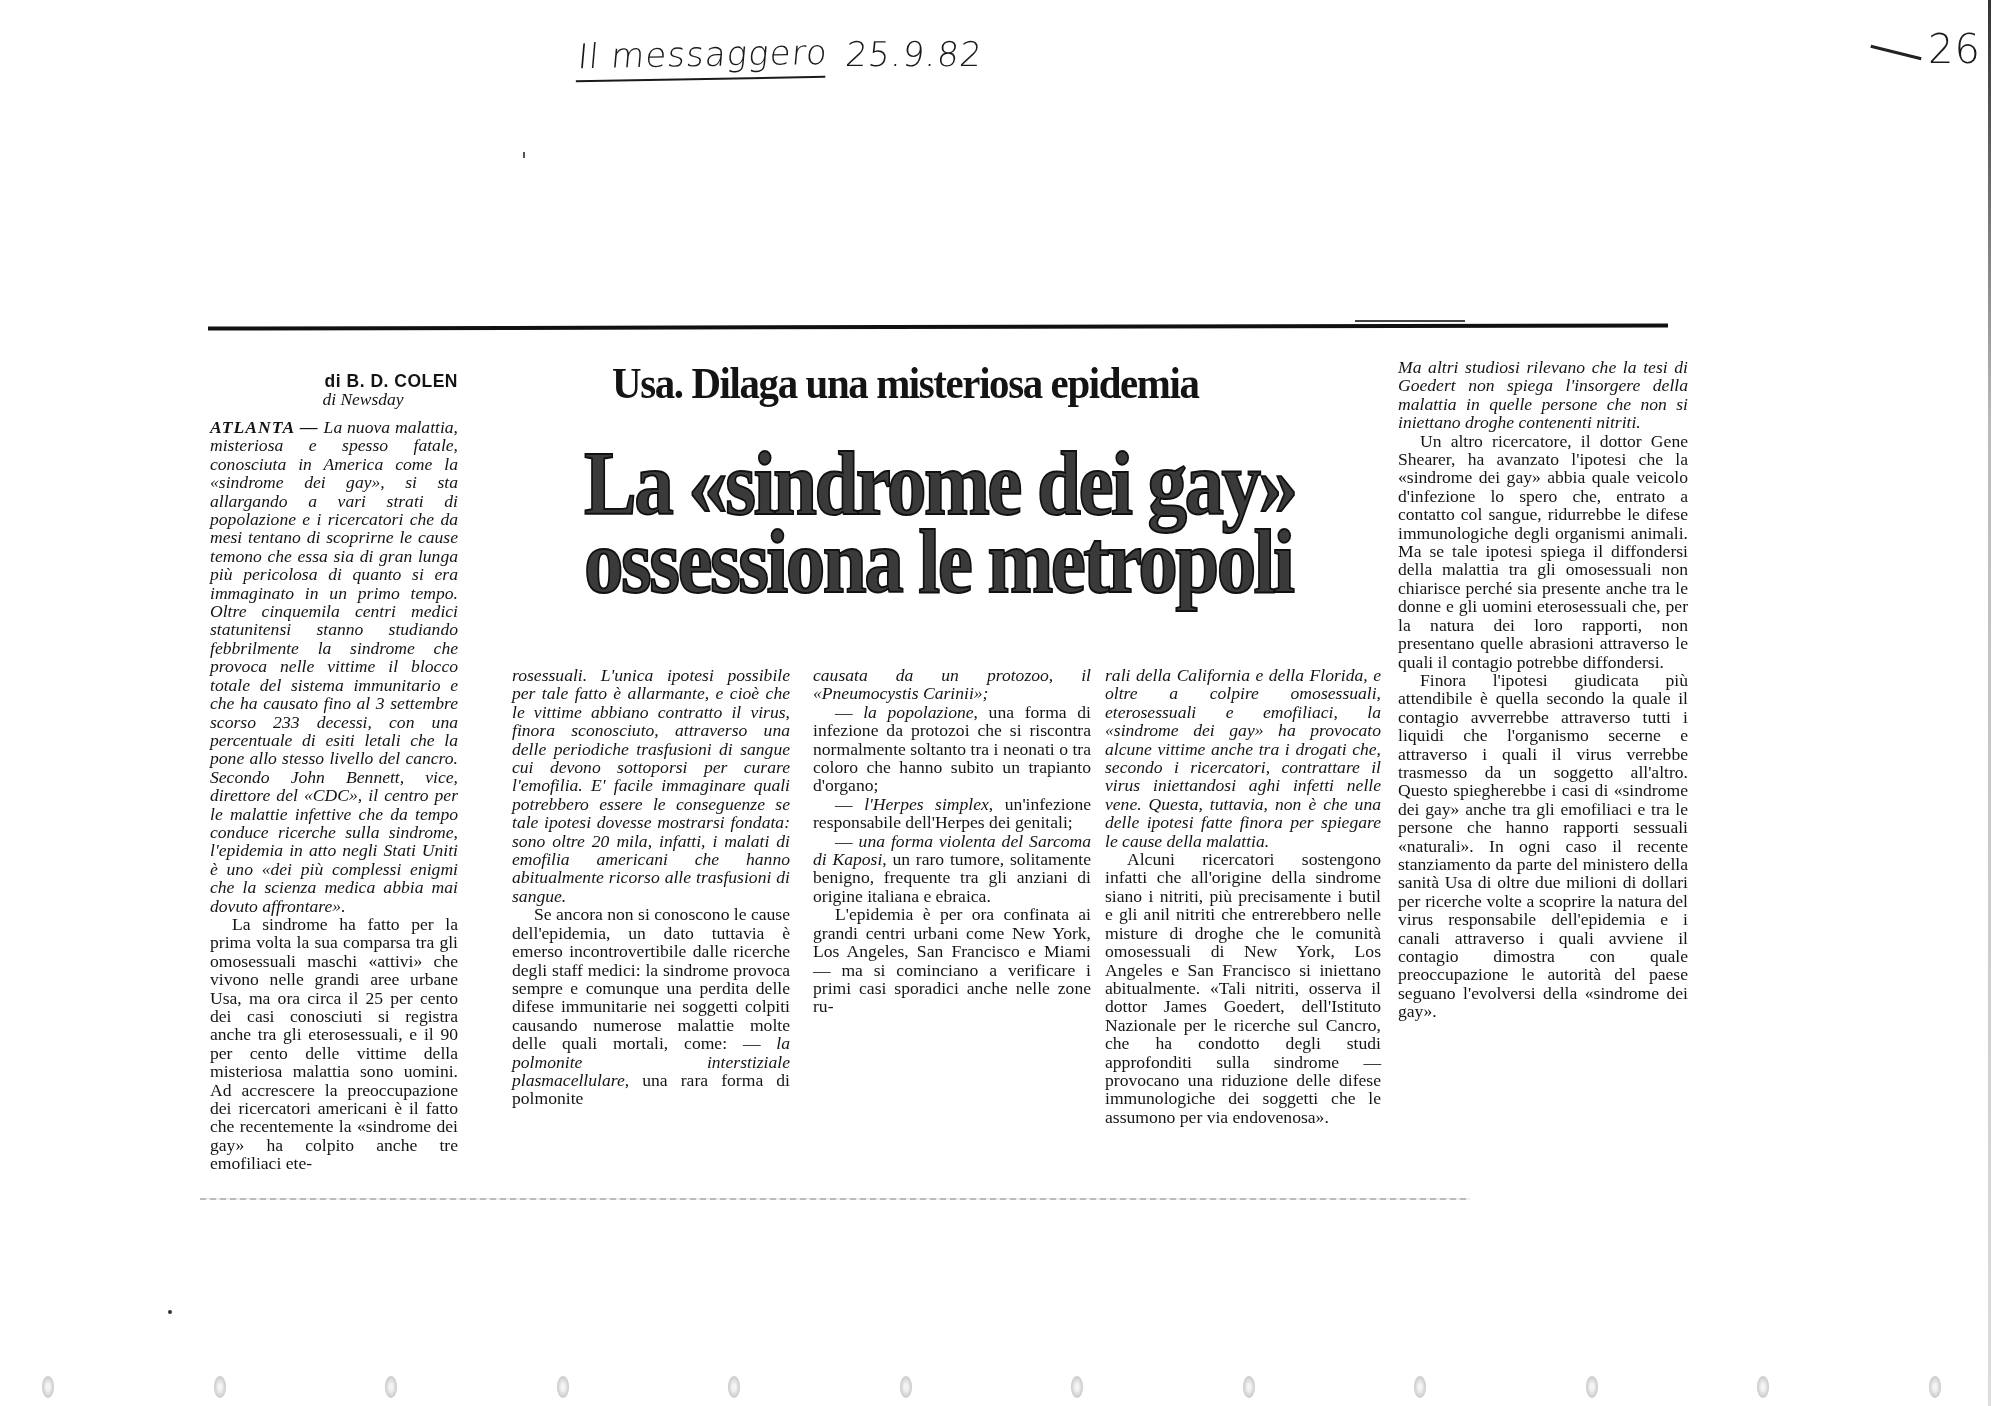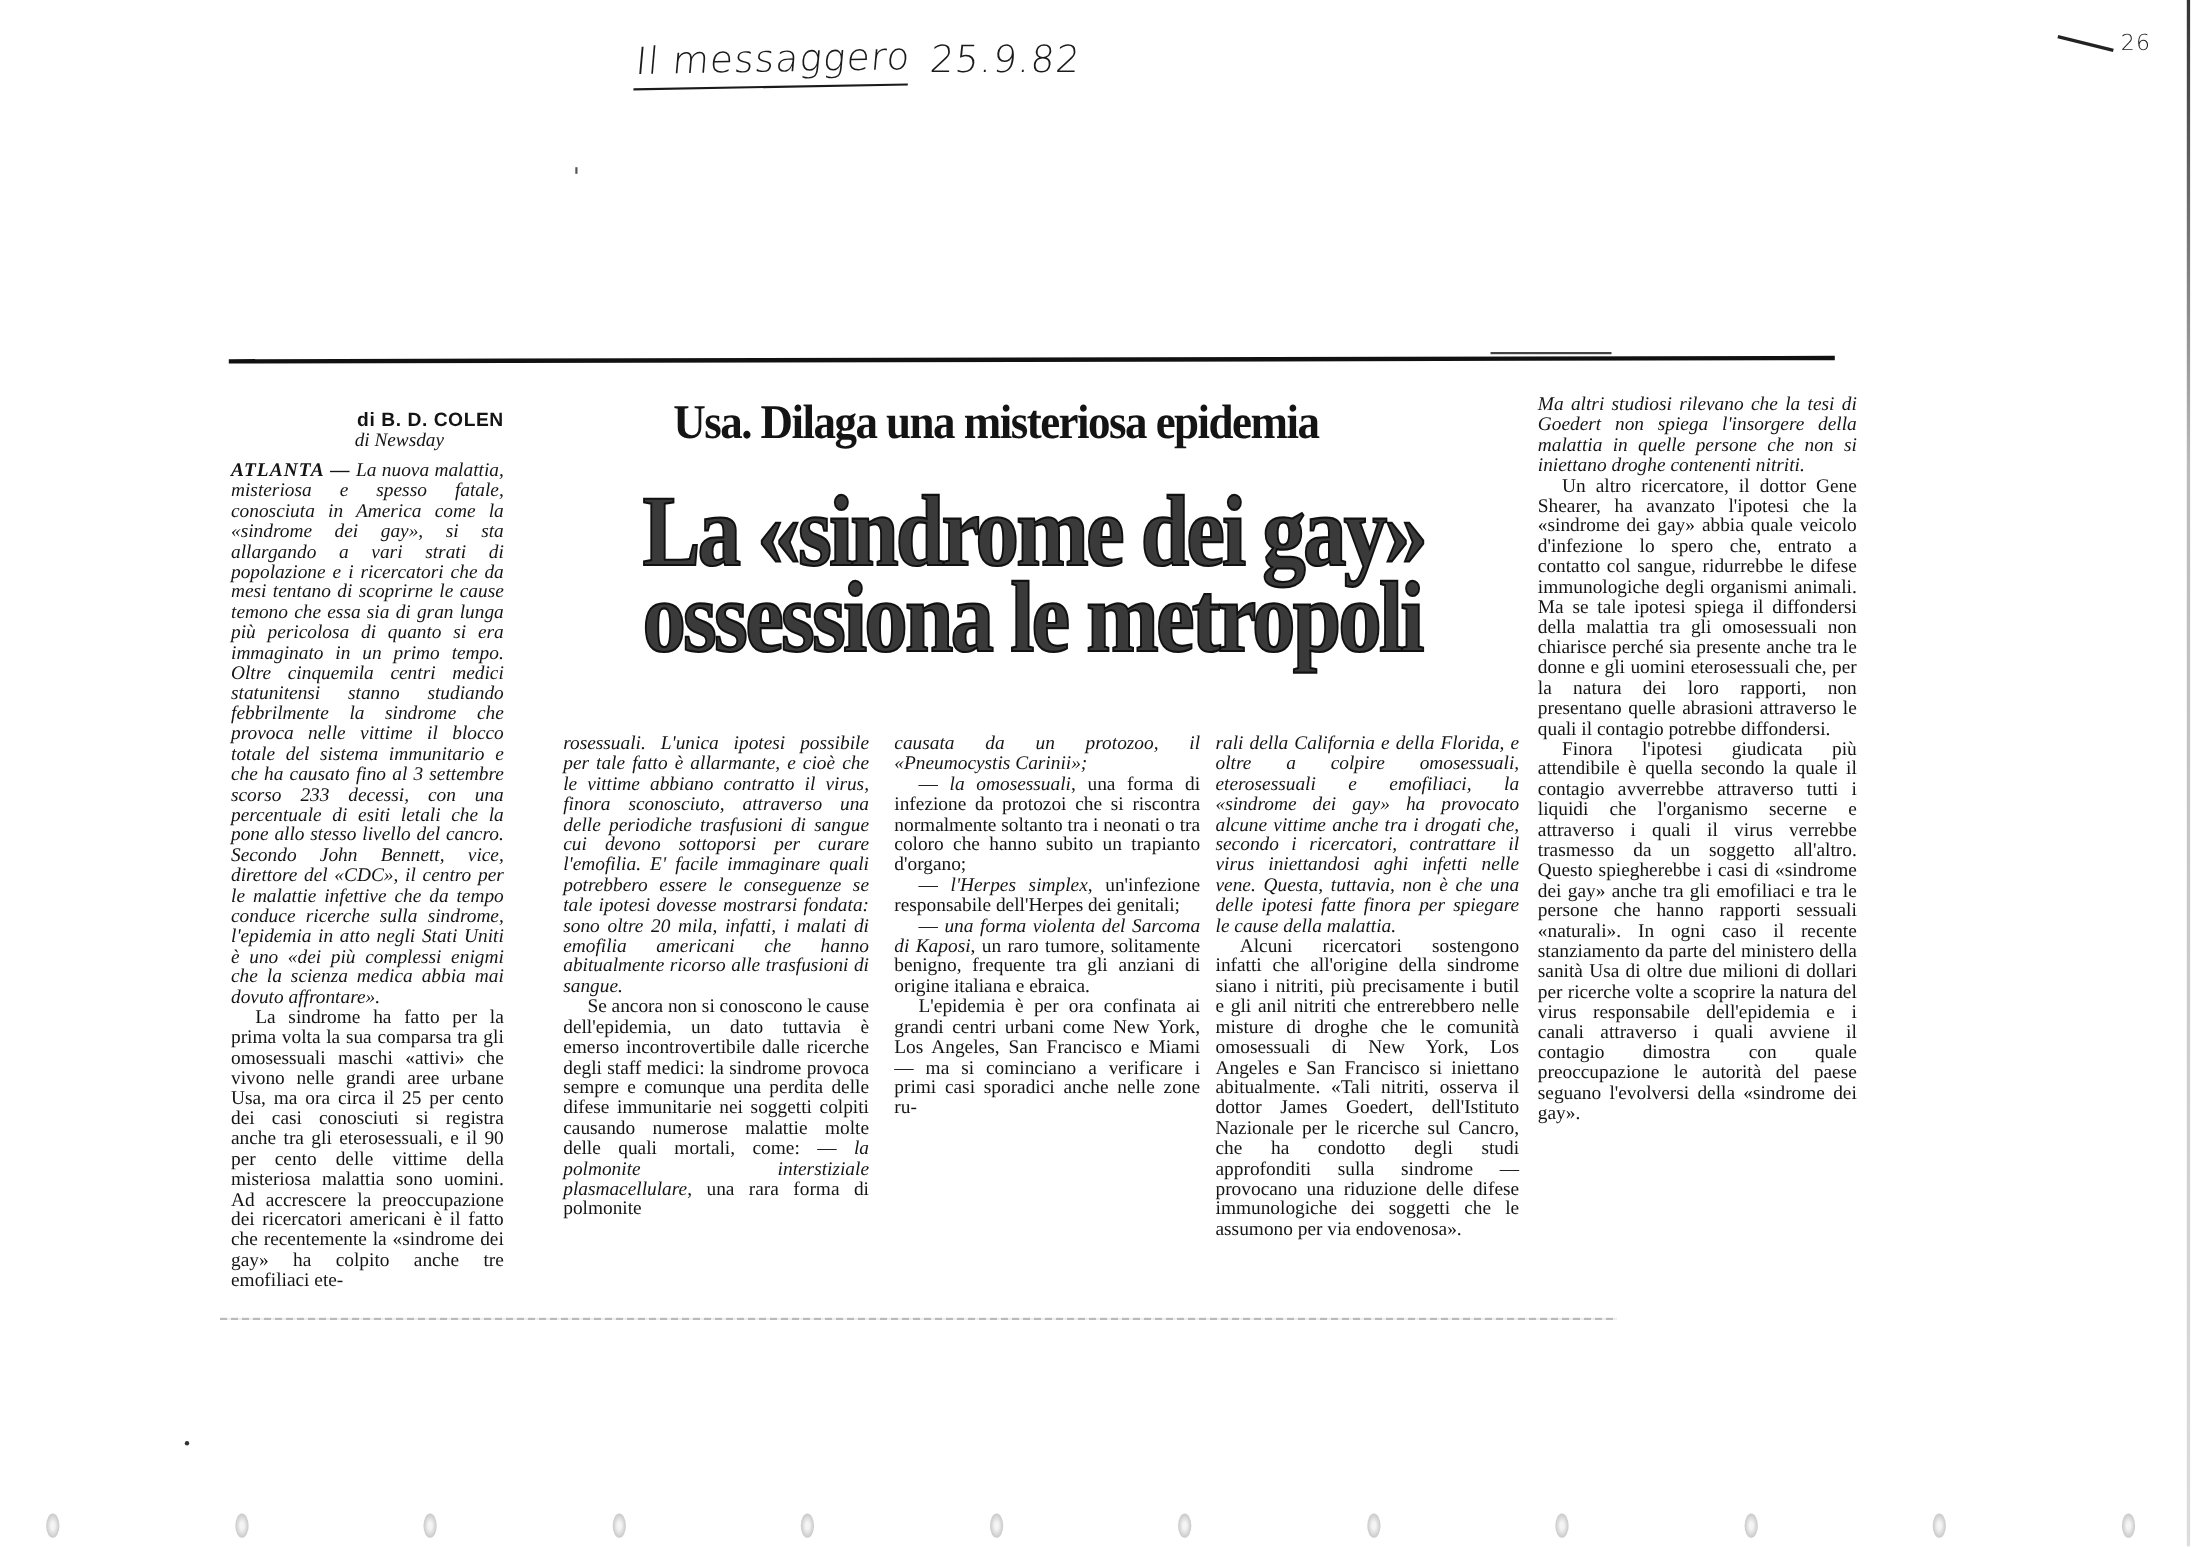--- a/index.html
+++ b/index.html
@@ -2,21 +2,21 @@
 <html><head>
 <meta charset="utf-8">
 <style>
   html,body{margin:0;padding:0;}
   body{width:2000px;height:1406px;background:#ffffff;position:relative;overflow:hidden;
        font-family:"Liberation Serif","DejaVu Serif",serif;color:#141414;}
   .abs{position:absolute;}
   .hand{font-family:"DejaVu Sans",sans-serif;font-weight:300;color:#1a1a1a;letter-spacing:1px;}
   .annot{left:578px;top:34px;font-size:34px;transform:skewX(-6deg);}
   .annot .pub{border-bottom:2.5px solid #1a1a1a;padding-bottom:4px;margin-right:18px;display:inline-block;transform:rotate(-1deg);}
-  .pgnum{left:1870px;top:26px;font-size:20px;}
+  .pgnum{left:1870px;top:26px;font-size:40px;}
   .pgnum .dash{display:inline-block;width:52px;height:3px;background:#222;transform:rotate(14deg);vertical-align:middle;margin-right:6px;}
   .rightedge{left:1988px;top:0;width:3px;height:1406px;background:linear-gradient(#333 0%,#555 8%,#bbb 30%,#ddd 100%);}
   .tick{left:523px;top:152px;width:2px;height:6px;background:#555;}
   .rule{left:208px;top:325px;width:1460px;height:4px;background:#111;transform:rotate(-0.12deg);}
   .rule2{left:1355px;top:320px;width:110px;height:2px;background:#444;}
   .col{position:absolute;font-size:17.6px;line-height:18.4px;text-align:justify;hyphens:manual;}
   .col p{margin:0;text-indent:22px;}
   .col p.noind{text-indent:0;font-style:italic;}
   .byline{left:210px;top:372px;width:248px;font-size:17.5px;}
   .byline .name{font-family:"Liberation Sans",sans-serif;font-weight:bold;text-align:right;padding-left:40px;letter-spacing:0.5px;}
@@ -68,21 +68,21 @@
   <p>La sindrome ha fatto per la prima volta la sua comparsa tra gli omosessuali maschi «attivi» che vivono nelle grandi aree urbane Usa, ma ora circa il 25 per cento dei casi conosciuti si registra anche tra gli eterosessuali, e il 90 per cento delle vittime della misteriosa malattia sono uomini. Ad accrescere la preoccupazione dei ricercatori americani è il fatto che recentemente la «sindrome dei gay» ha colpito anche tre emofiliaci ete-</p>
 </div>
 
 <div class="col c2">
   <p class="noind">rosessuali. L'unica ipotesi possibile per tale fatto è allarmante, e cioè che le vittime abbiano contratto il virus, finora sconosciuto, attraverso una delle periodiche trasfusioni di sangue cui devono sottoporsi per curare l'emofilia. E' facile immaginare quali potrebbero essere le conseguenze se tale ipotesi dovesse mostrarsi fondata: sono oltre 20 mila, infatti, i malati di emofilia americani che hanno abitualmente ricorso alle trasfusioni di sangue.</p>
   <p>Se ancora non si conoscono le cause dell'epidemia, un dato tuttavia è emerso incontrovertibile dalle ricerche degli staff medici: la sindrome provoca sempre e comunque una perdita delle difese immunitarie nei soggetti colpiti causando numerose malattie molte delle quali mortali, come: — <em>la polmonite interstiziale plasmacellulare</em>, una rara forma di polmonite</p>
 </div>
 
 <div class="col c3">
   <p class="noind">causata da un protozoo, il «Pneumocystis Carinii»;</p>
-  <p>— <em>la omosessuali</em>, una forma di infezione da protozoi che si riscontra normalmente soltanto tra i neonati o tra coloro che hanno subito un trapianto d'organo;</p>
+  <p>— <em>la popolazione</em>, una forma di infezione da protozoi che si riscontra normalmente soltanto tra i neonati o tra coloro che hanno subito un trapianto d'organo;</p>
   <p>— <em>l'Herpes simplex</em>, un'infezione responsabile dell'Herpes dei genitali;</p>
   <p>— <em>una forma violenta del Sarcoma di Kaposi</em>, un raro tumore, solitamente benigno, frequente tra gli anziani di origine italiana e ebraica.</p>
   <p>L'epidemia è per ora confinata ai grandi centri urbani come New York, Los Angeles, San Francisco e Miami — ma si cominciano a verificare i primi casi sporadici anche nelle zone ru-</p>
 </div>
 
 <div class="col c4">
   <p class="noind">rali della California e della Florida, e oltre a colpire omosessuali, eterosessuali e emofiliaci, la «sindrome dei gay» ha provocato alcune vittime anche tra i drogati che, secondo i ricercatori, contrattare il virus iniettandosi aghi infetti nelle vene. Questa, tuttavia, non è che una delle ipotesi fatte finora per spiegare le cause della malattia.</p>
   <p>Alcuni ricercatori sostengono infatti che all'origine della sindrome siano i nitriti, più precisamente i butil e gli anil nitriti che entrerebbero nelle misture di droghe che le comunità omosessuali di New York, Los Angeles e San Francisco si iniettano abitualmente. «Tali nitriti, osserva il dottor James Goedert, dell'Istituto Nazionale per le ricerche sul Cancro, che ha condotto degli studi approfonditi sulla sindrome — provocano una riduzione delle difese immunologiche dei soggetti che le assumono per via endovenosa».</p>
 </div>
 

